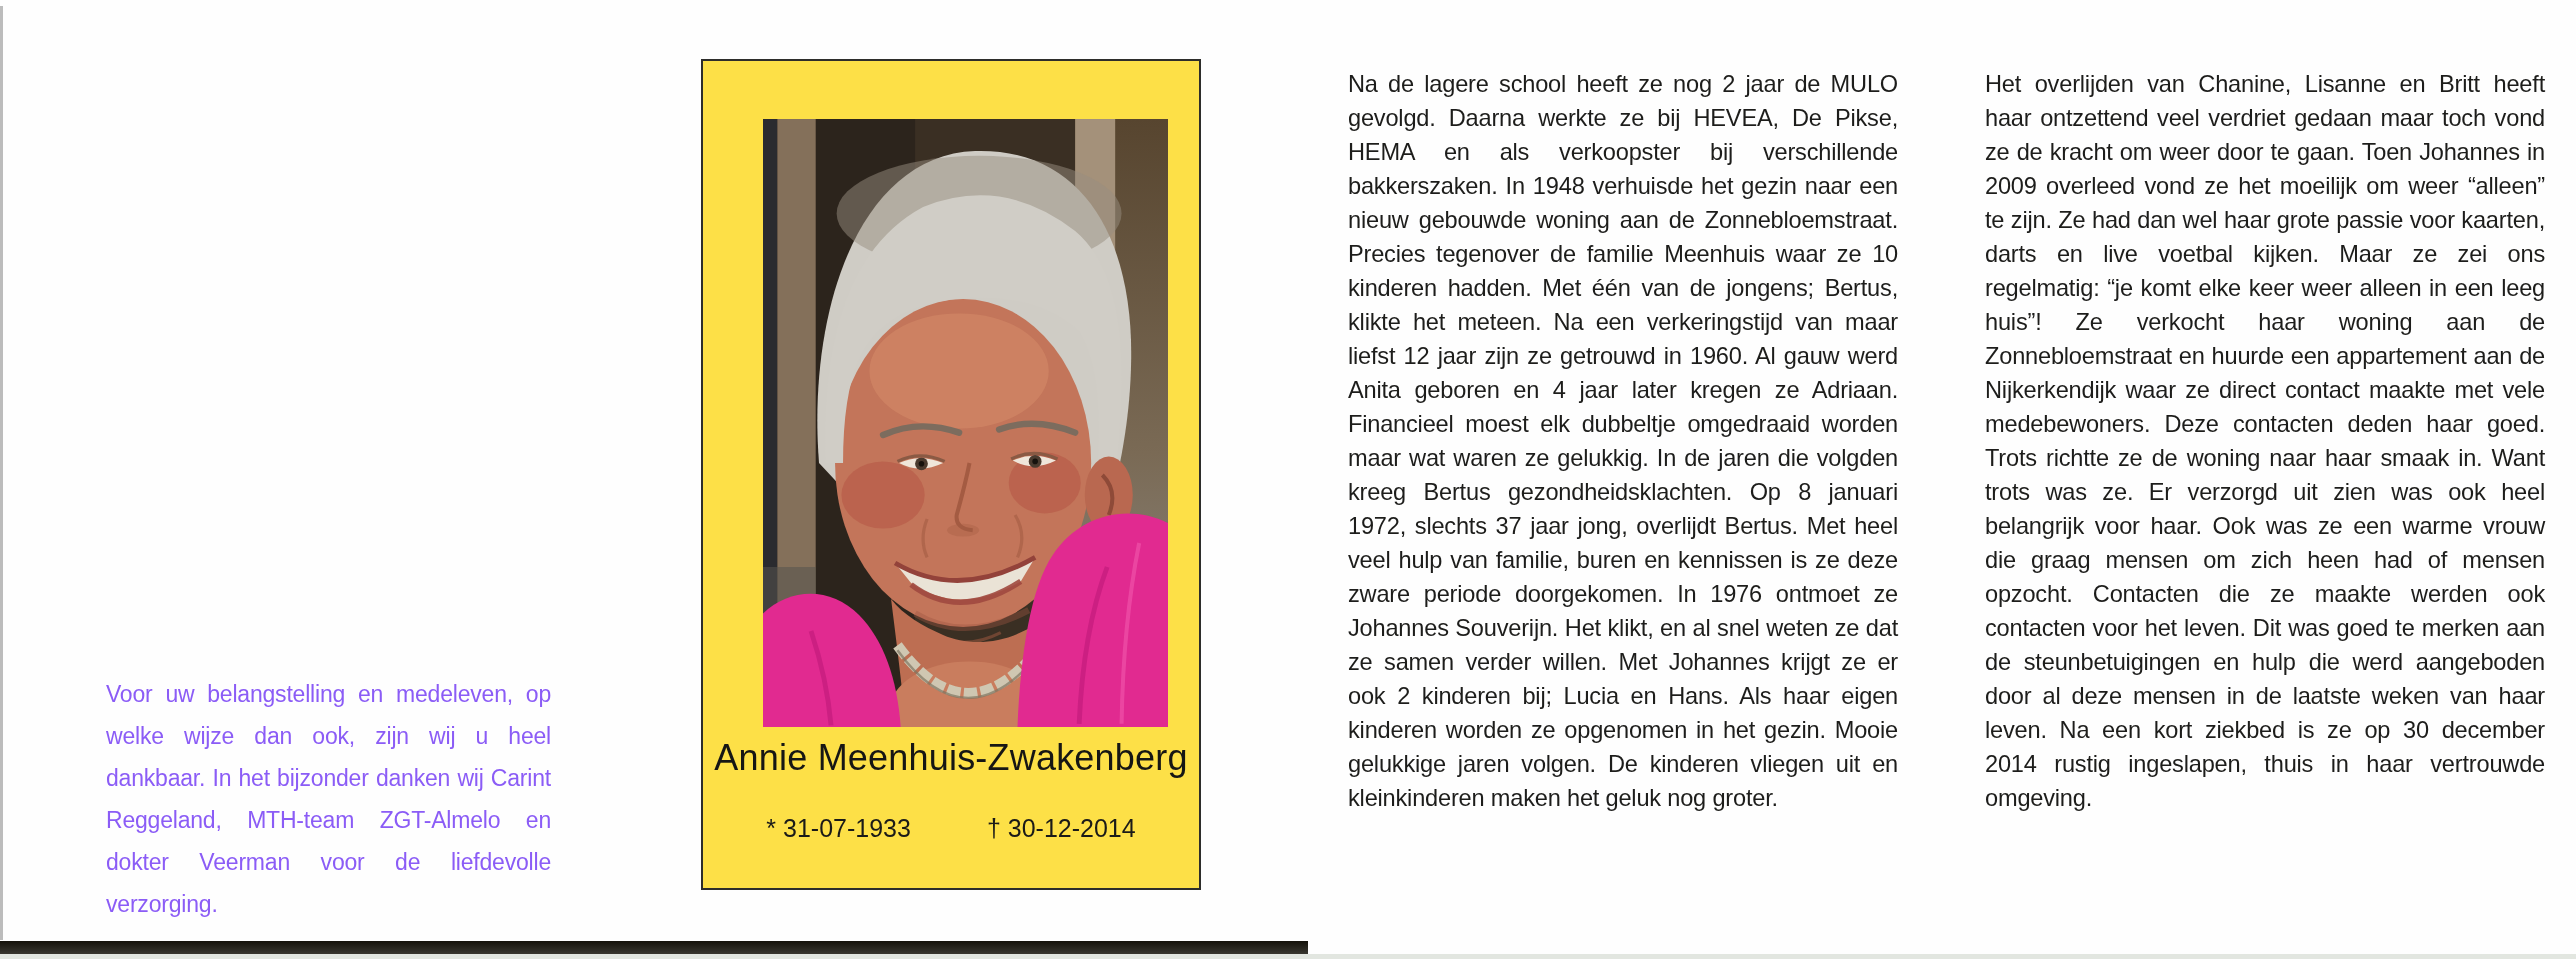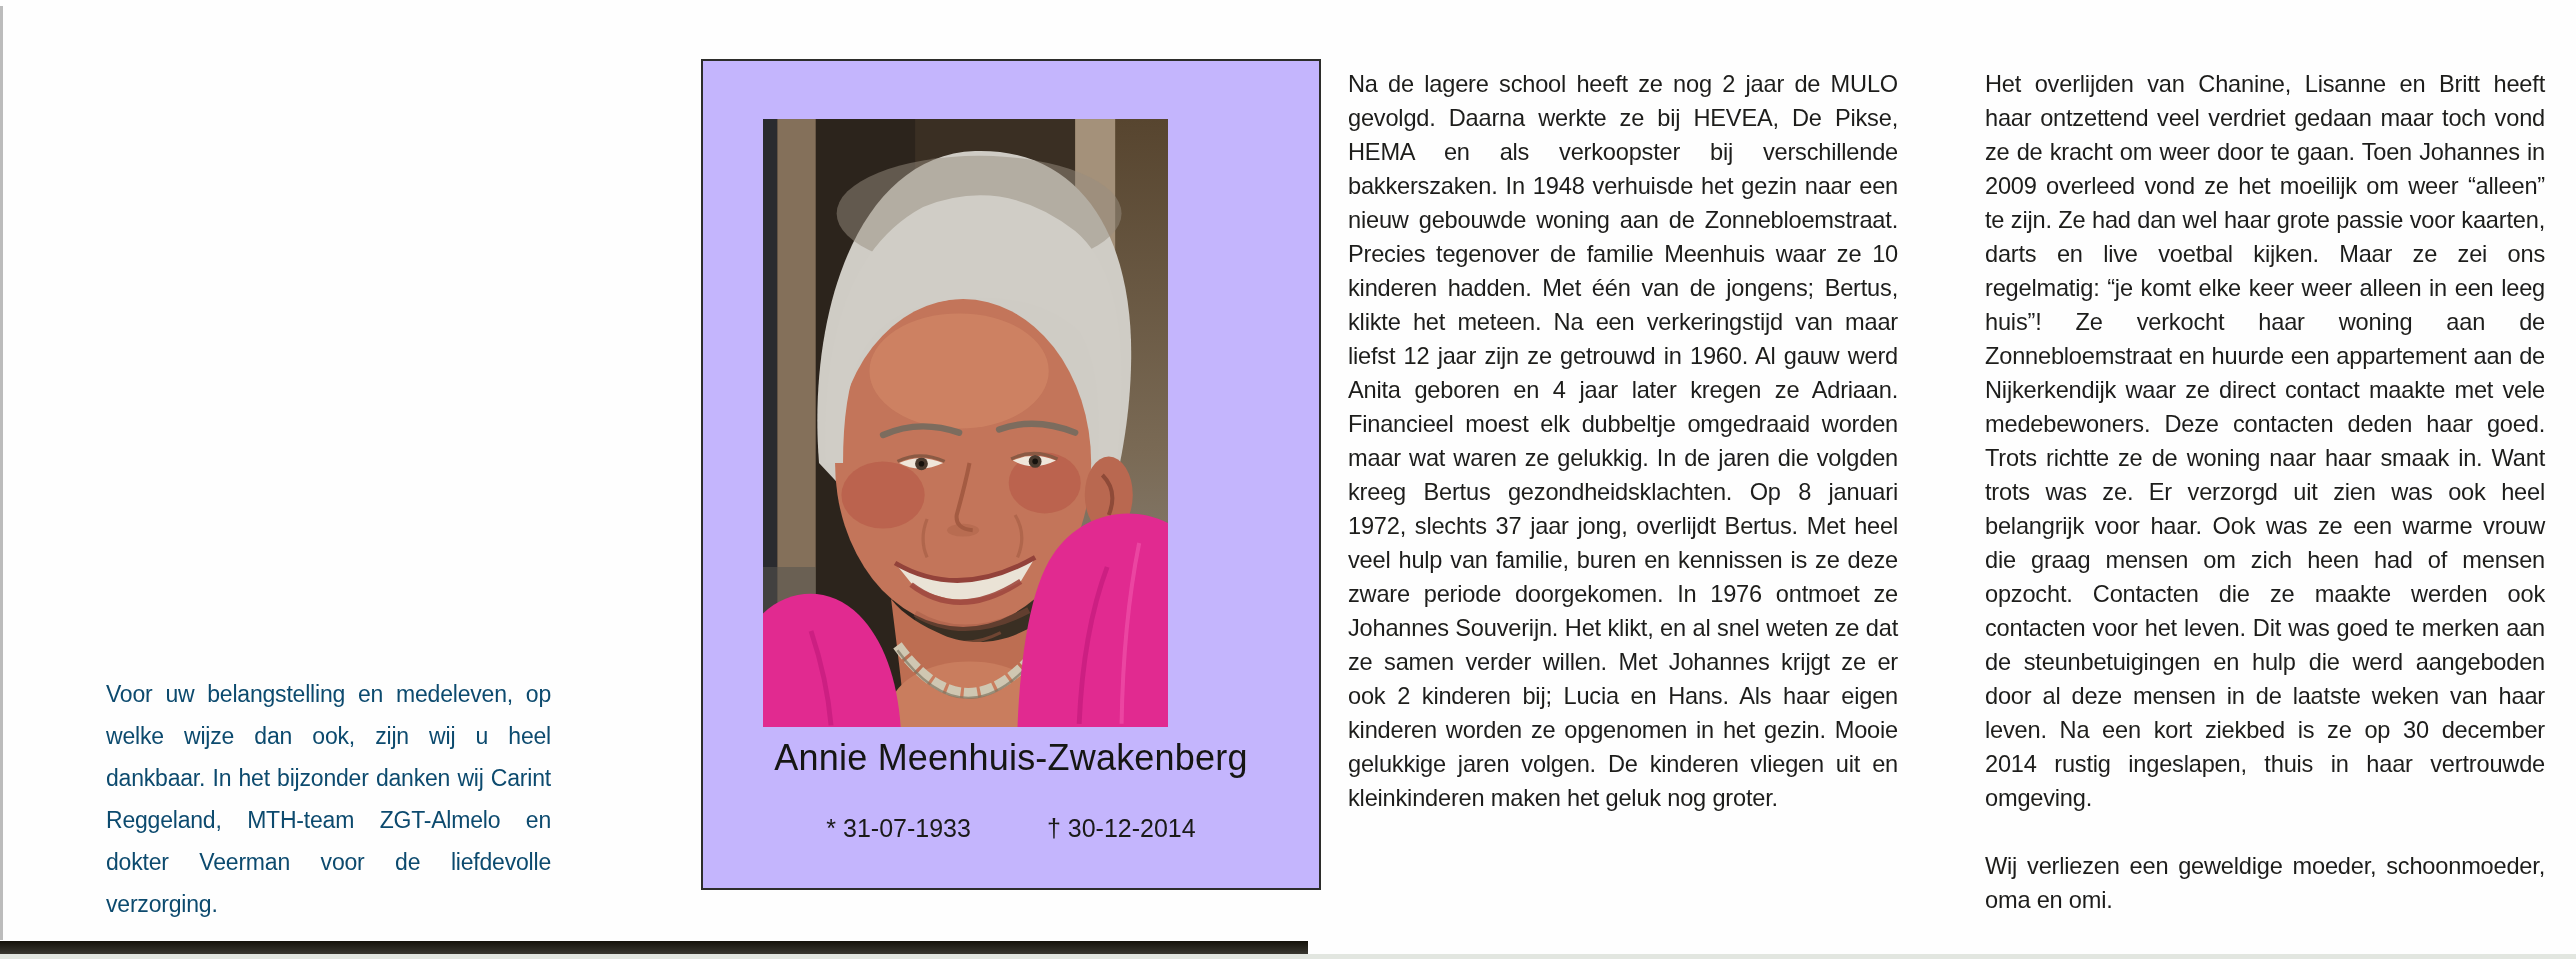--- a/index.html
+++ b/index.html
@@ -3,25 +3,25 @@
 <meta charset="utf-8">
 <style>
   html,body{margin:0;padding:0;background:#dcdcda;}
   .scan{
     position:relative;width:2576px;height:960px;background:#fefefe;overflow:hidden;
     font-family:"Liberation Sans",sans-serif;color:#1c1c1b;
   }
   .left-edge{position:absolute;left:0;top:6.4px;width:3.2px;height:934px;background:#bcbcbc;}
   .back-text{
     position:absolute;left:106px;top:673px;width:445px;
-    font-size:23px;line-height:42px;text-align:justify;letter-spacing:-0.2px;color:#0c4a6e;
+    font-size:23px;line-height:42px;text-align:justify;letter-spacing:-0.2px;color:#8b5cf6;
   }
   .card{
-    position:absolute;left:701px;top:59px;width:620px;height:831px;
-    border:2.4px solid #2d2d2b;box-sizing:border-box;background:#c4b5fd;
+    position:absolute;left:701px;top:59px;width:500px;height:831px;
+    border:2.4px solid #2d2d2b;box-sizing:border-box;background:#fde047;
   }
   .photo{position:absolute;left:60px;top:58px;width:405px;height:608px;display:block;}
   .name{
     position:absolute;left:0;right:0;top:676px;text-align:center;
     font-size:36px;letter-spacing:0.2px;color:#161614;white-space:nowrap;
   }
   .dates{
     position:absolute;left:0;right:0;top:753px;display:flex;justify-content:center;gap:76px;
     font-size:25px;color:#1a1a18;text-align:center;
   }
@@ -132,19 +132,18 @@
       <span>† 30-12-2014</span>
     </div>
   </div>
 
   <div class="col col1">
     <p>Na de lagere school heeft ze nog 2 jaar de MULO gevolgd. Daarna werkte ze bij HEVEA, De Pikse, HEMA en als verkoopster bij verschillende bakkerszaken. In 1948 verhuisde het gezin naar een nieuw gebouwde woning aan de Zonnebloemstraat. Precies tegenover de familie Meenhuis waar ze 10 kinderen hadden. Met één van de jongens; Bertus, klikte het meteen. Na een verkeringstijd van maar liefst 12 jaar zijn ze getrouwd in 1960. Al gauw werd Anita geboren en 4 jaar later kregen ze Adriaan. Financieel moest elk dubbeltje omgedraaid worden maar wat waren ze gelukkig. In de jaren die volgden kreeg Bertus gezondheidsklachten. Op 8 januari 1972, slechts 37 jaar jong, overlijdt Bertus. Met heel veel hulp van familie, buren en kennissen is ze deze zware periode doorgekomen. In 1976 ontmoet ze Johannes Souverijn. Het klikt, en al snel weten ze dat ze samen verder willen. Met Johannes krijgt ze er ook 2 kinderen bij; Lucia en Hans. Als haar eigen kinderen worden ze opgenomen in het gezin. Mooie gelukkige jaren volgen. De kinderen vliegen uit en kleinkinderen maken het geluk nog groter.</p>
   </div>
 
   <div class="col col2">
     <p>Het overlijden van Chanine, Lisanne en Britt heeft haar ontzettend veel verdriet gedaan maar toch vond ze de kracht om weer door te gaan. Toen Johannes in 2009 overleed vond ze het moeilijk om weer “alleen” te zijn. Ze had dan wel haar grote passie voor kaarten, darts en live voetbal kijken. Maar ze zei ons regelmatig: “je komt elke keer weer alleen in een leeg huis”! Ze verkocht haar woning aan de Zonnebloemstraat en huurde een appartement aan de Nijkerkendijk waar ze direct contact maakte met vele medebewoners. Deze contacten deden haar goed. Trots richtte ze de woning naar haar smaak in. Want trots was ze. Er verzorgd uit zien was ook heel belangrijk voor haar. Ook was ze een warme vrouw die graag mensen om zich heen had of mensen opzocht. Contacten die ze maakte werden ook contacten voor het leven. Dit was goed te merken aan de steunbetuigingen en hulp die werd aangeboden door al deze mensen in de laatste weken van haar leven. Na een kort ziekbed is ze op 30 december 2014 rustig ingeslapen, thuis in haar vertrouwde omgeving.</p>
-    <p class="closing">Wij verliezen een geweldige moeder, schoonmoeder, oma en omi.</p>
   </div>
 
   <div class="bottom-dark"></div>
   <div class="bottom-light"></div>
 </div>
 
 
 </body></html>

